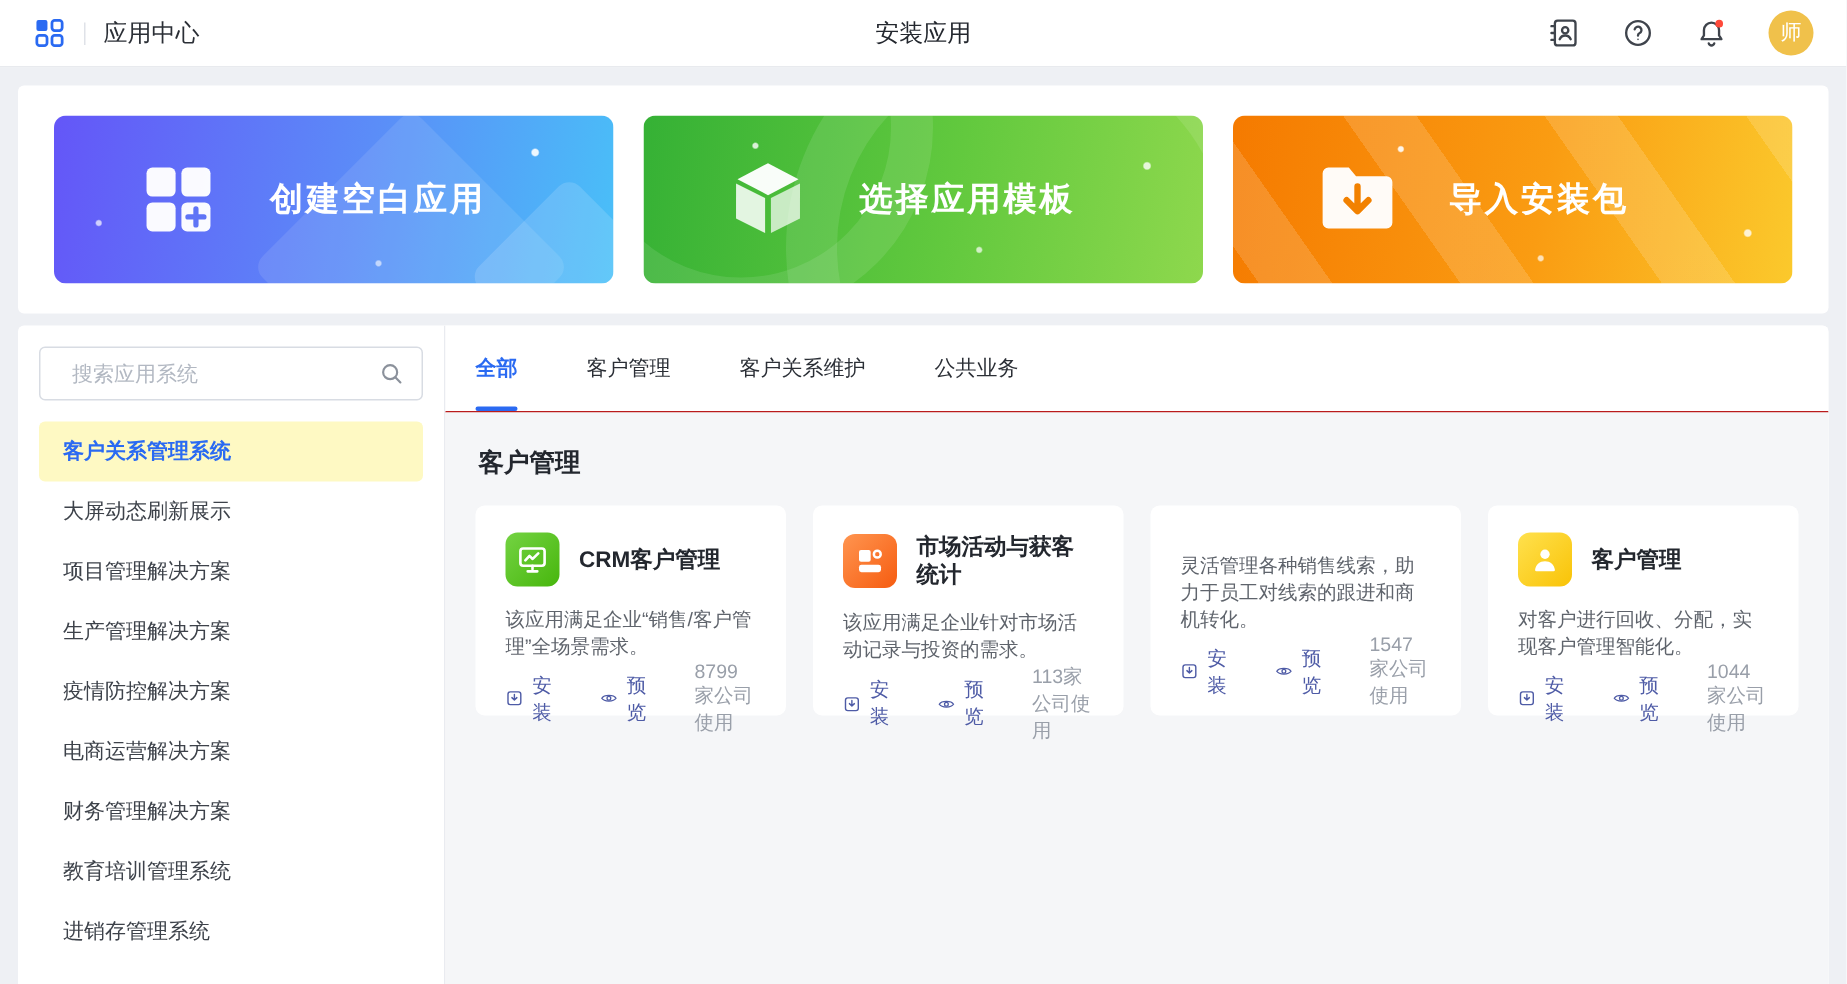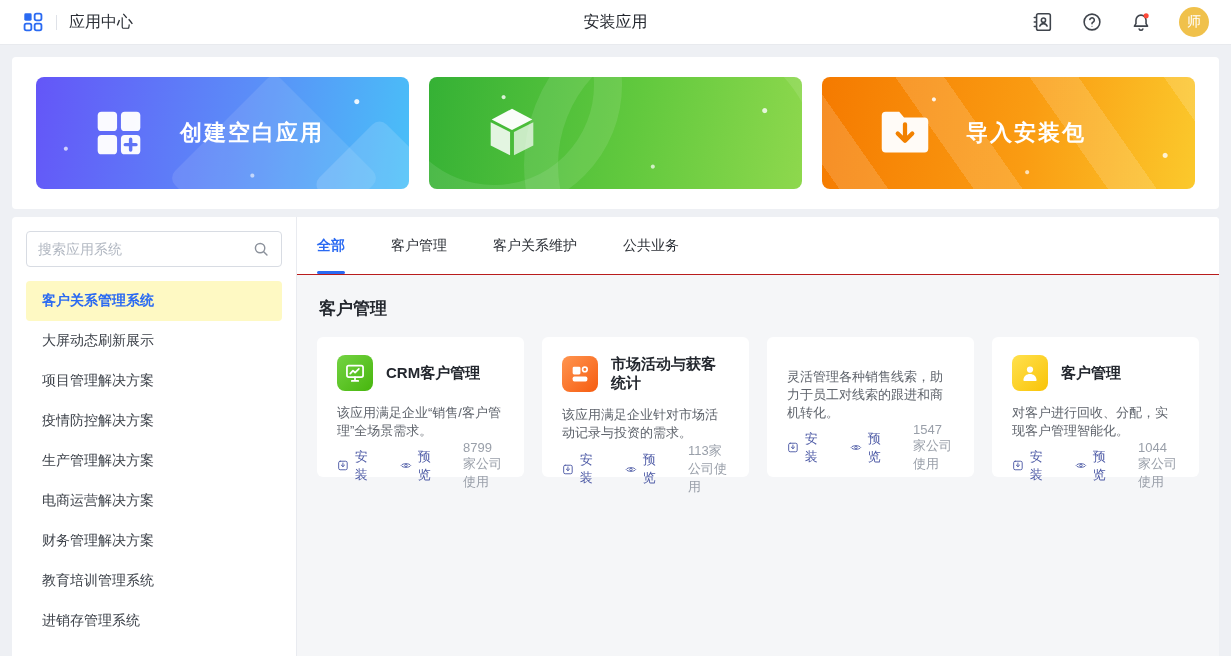--- a/index.html
+++ b/index.html
@@ -45,21 +45,21 @@
       radial-gradient(circle at 92% 70%, rgba(255,255,255,.8) 0 2px, transparent 3px),
       linear-gradient(100deg,#f57a00 0%,#fa9c12 55%,#fbc92c 100%); }
   .banner-import::before { content:""; position:absolute; inset:-40px; background:repeating-linear-gradient(55deg, transparent 0 70px, rgba(255,255,255,.15) 70px 110px); }
 
   
   .lower { margin:0 12px; height:443px; background:#fff; display:flex; overflow:hidden; border-radius:4px 4px 0 0; }
 
   
   .sidebar { width:285px; flex:none; border-right:1px solid #e9ebf0; padding:14px; }
   .search-box { height:36px; border:1px solid #d8dce3; border-radius:4px; display:flex; align-items:center; padding:0 11px; background:#fff; }
-  .search-box input { flex:1; border:none; outline:none; font-size:14px; color:#333; background:transparent; min-width:0; }
+  .search-box input { flex:1; border:none; outline:none; font-size:14px; color:#333; background:transparent; min-width:0;margin-left:10px; }
   .search-box input::placeholder { color:#b2b8c2; }
   .search-box svg { width:18px; height:18px; flex:none; }
   .side-list { margin-top:14px; }
   .side-item { height:40px; display:flex; align-items:center; padding:0 16px; font-size:14px; color:#3d424a; border-radius:4px; cursor:pointer; white-space:nowrap; }
   .side-item.active { background:#fef9c3; color:#2a6af2; font-weight:bold; }
 
   
   .main { flex:1; min-width:0; display:flex; flex-direction:column; }
   .tabbar { height:58px; flex:none; display:flex; padding:0 20px; gap:46px; border-bottom:1px solid #b91c1c; background:#fff; }
   .tab { display:flex; align-items:center; font-size:14px; color:#2b2f36; position:relative; cursor:pointer; }
@@ -144,20 +144,21 @@
   </div>
   <div class="banner banner-template">
     <div class="banner-inner">
       <span>
         <svg viewBox="0 0 64 64">
           <polygon points="32,7 53,18 32,29 11,18" fill="#fff" opacity=".97"></polygon>
           <polygon points="10,21 30,31 30,55 10,45" fill="#fff" opacity=".85"></polygon>
           <polygon points="54,21 34,31 34,55 54,45" fill="#fff" opacity=".7"></polygon>
         </svg>
       </span>
+      <span class="banner-label">选择应用模板</span>
     </div>
   </div>
   <div class="banner banner-import">
     <div class="banner-inner">
       <span>
         <svg viewBox="0 0 64 64">
           <path d="M8 14a4 4 0 0 1 4-4h14l5 6h21a4 4 0 0 1 4 4v28a4 4 0 0 1-4 4H12a4 4 0 0 1-4-4z" fill="#fff" opacity=".97"></path>
           <path d="M32 23v16M24.5 32.5L32 40l7.5-7.5" stroke="#f28100" stroke-width="4.4" fill="none" stroke-linecap="round" stroke-linejoin="round"></path>
         </svg>
       </span>
@@ -173,22 +174,22 @@
       <input placeholder="搜索应用系统" style="">
       <svg viewBox="0 0 20 20" fill="none" stroke="#8b919b" stroke-width="1.6" stroke-linecap="round">
         <circle cx="9" cy="9" r="5.2"></circle>
           <path d="M13 13l3.6 3.6"></path>
       </svg>
     </div>
     <div class="side-list">
       <div class="side-item active">客户关系管理系统</div>
       <div class="side-item">大屏动态刷新展示</div>
       <div class="side-item">项目管理解决方案</div>
+      <div class="side-item">生产管理解决方案</div>
       <div class="side-item">疫情防控解决方案</div>
-      <div class="side-item">生产管理解决方案</div>
       <div class="side-item">电商运营解决方案</div>
       <div class="side-item">财务管理解决方案</div>
       <div class="side-item">教育培训管理系统</div>
       <div class="side-item">进销存管理系统</div>
     </div>
   </div>
 
   <div class="main">
     <div class="tabbar">
       <div class="tab active">全部</div>

